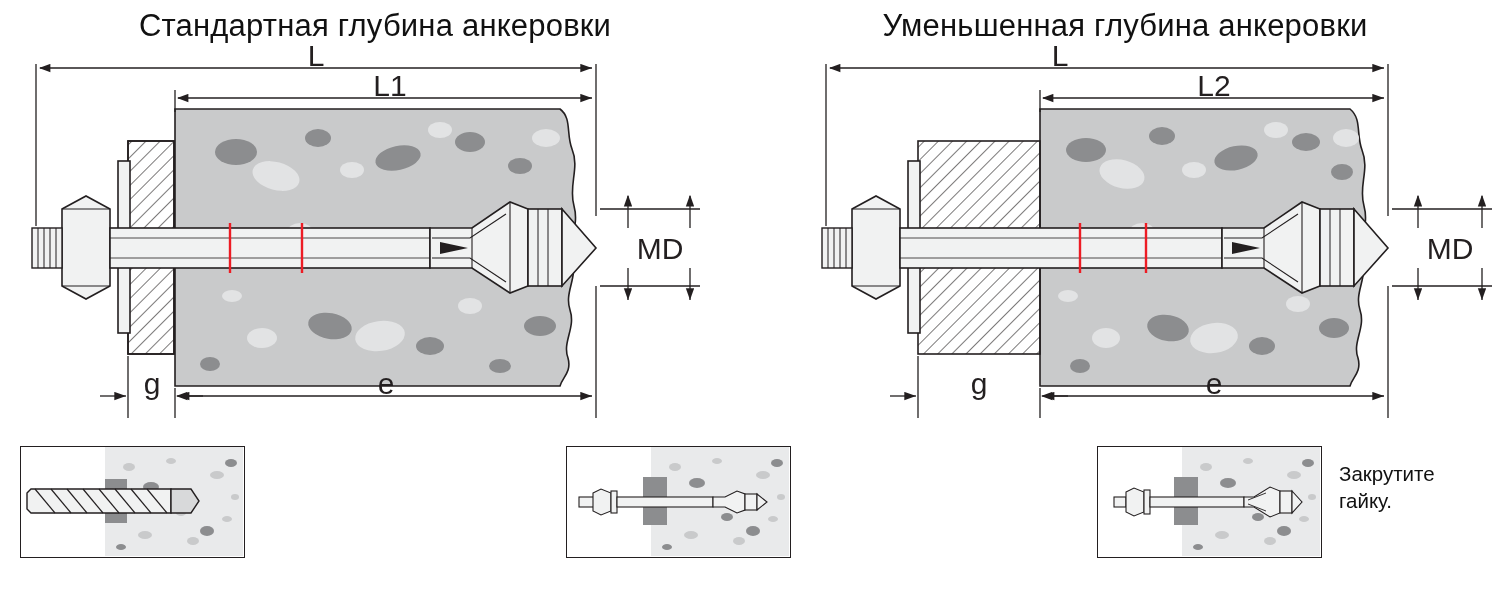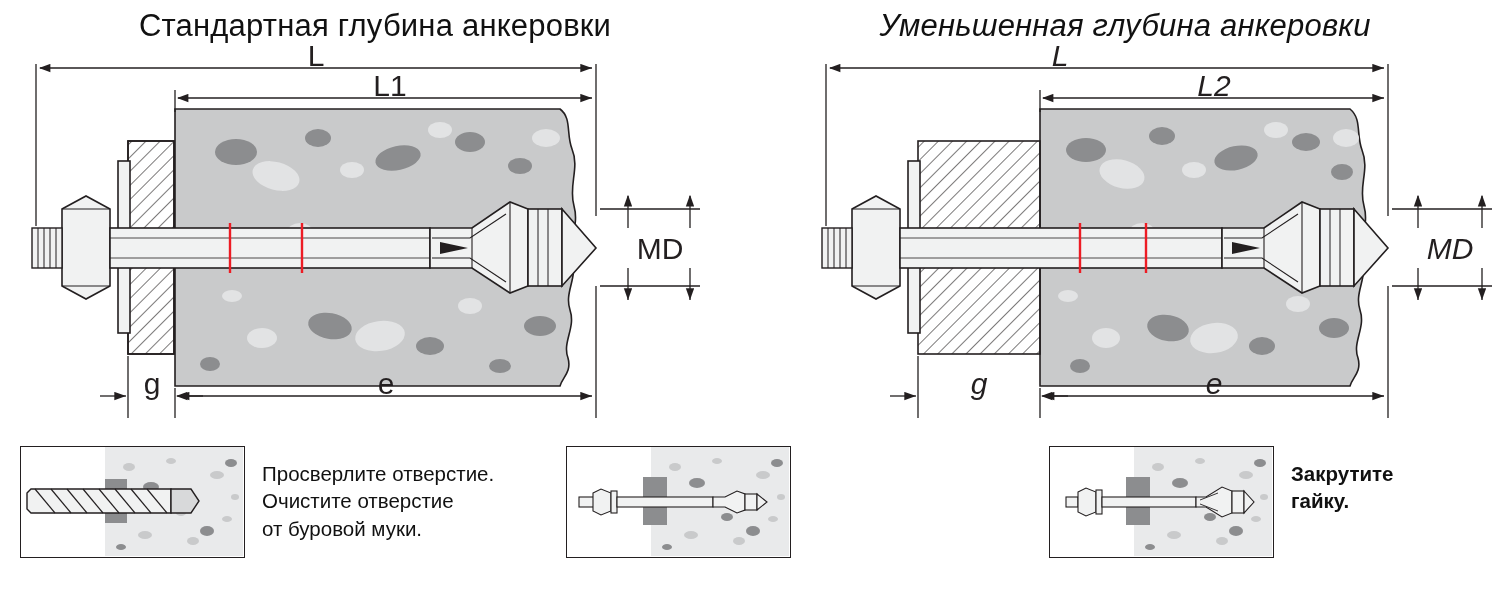--- a/index.html
+++ b/index.html
@@ -1,21 +1,21 @@
 <!DOCTYPE html>
 <html><head>
 <meta charset="utf-8">
 <style>
   html,body{margin:0;padding:0;background:#ffffff;}
   body{width:1500px;height:600px;font-family:"Liberation Sans",sans-serif;color:#111;overflow:hidden;}
   .page{position:relative;width:1500px;height:600px;}
 
   .panel{position:absolute;top:0;height:440px;}
   .panel.left{left:0;width:750px;}
-  .panel.right{left:750px;width:750px;font-style:italic;}
+  .panel.right{left:750px;width:750px;}
 
   .title{
     position:absolute;top:8px;left:0;width:100%;
     text-align:center;font-size:31px;font-weight:400;letter-spacing:0.2px;
     color:#111;
   }
 
   .svgwrap{position:absolute;top:46px;left:0;width:750px;height:394px;}
   svg{display:block;}
 
@@ -24,21 +24,21 @@
   .step .thumb{
     position:absolute;top:0;left:0;width:225px;height:112px;
     border:1.5px solid #231f20;background:#fff;box-sizing:border-box;
   }
   .step .caption{
     position:absolute;top:14px;left:242px;width:300px;
     font-size:20.5px;line-height:1.34;color:#111;
   }
   .step.s1{left:20px;width:560px;}
   .step.s2{left:566px;width:540px;}
-  .step.s3{left:1049px;width:400px;font-weight:bold;}
+  .step.s3{left:1097px;width:400px;}
   .step.s2 .caption{width:290px;}
   .step.s3 .caption{width:200px;}
 </style>
 </head>
 <body>
 
 <div class="page">
 
   <div class="panel left">
     <div class="title">Стандартная глубина анкеровки</div>
@@ -336,23 +336,20 @@
               <path d="M62,42 L82,66"></path>
                 <path d="M78,42 L98,66"></path>
                 <path d="M94,42 L114,66"></path>
               <path d="M110,42 L130,66"></path>
                 <path d="M126,42 L146,66"></path>
             </g>
             <path d="M150,42 L170,42 L178,54 L170,66 L150,66 Z" fill="#d8d9da" stroke="#231f20" stroke-width="1.4"></path>
           </g>
         </svg>
       </div>
-      <div class="caption" style="white-space:pre-line">Просверлите отверстие.
-Очистите отверстие
-от буровой муки.</div>
     </div>
 
     <div class="step s2">
       <div class="thumb">
         <svg width="222" height="109" viewBox="0 0 222 109" xmlns="http://www.w3.org/2000/svg">
           <rect x="84" y="0" width="138" height="109" fill="#e9eaeb"></rect>
           <g fill="#c9cacb">
             <ellipse cx="108" cy="20" rx="6" ry="4"></ellipse>
               <ellipse cx="150" cy="14" rx="5" ry="3"></ellipse>
             <ellipse cx="196" cy="28" rx="7" ry="4"></ellipse>

